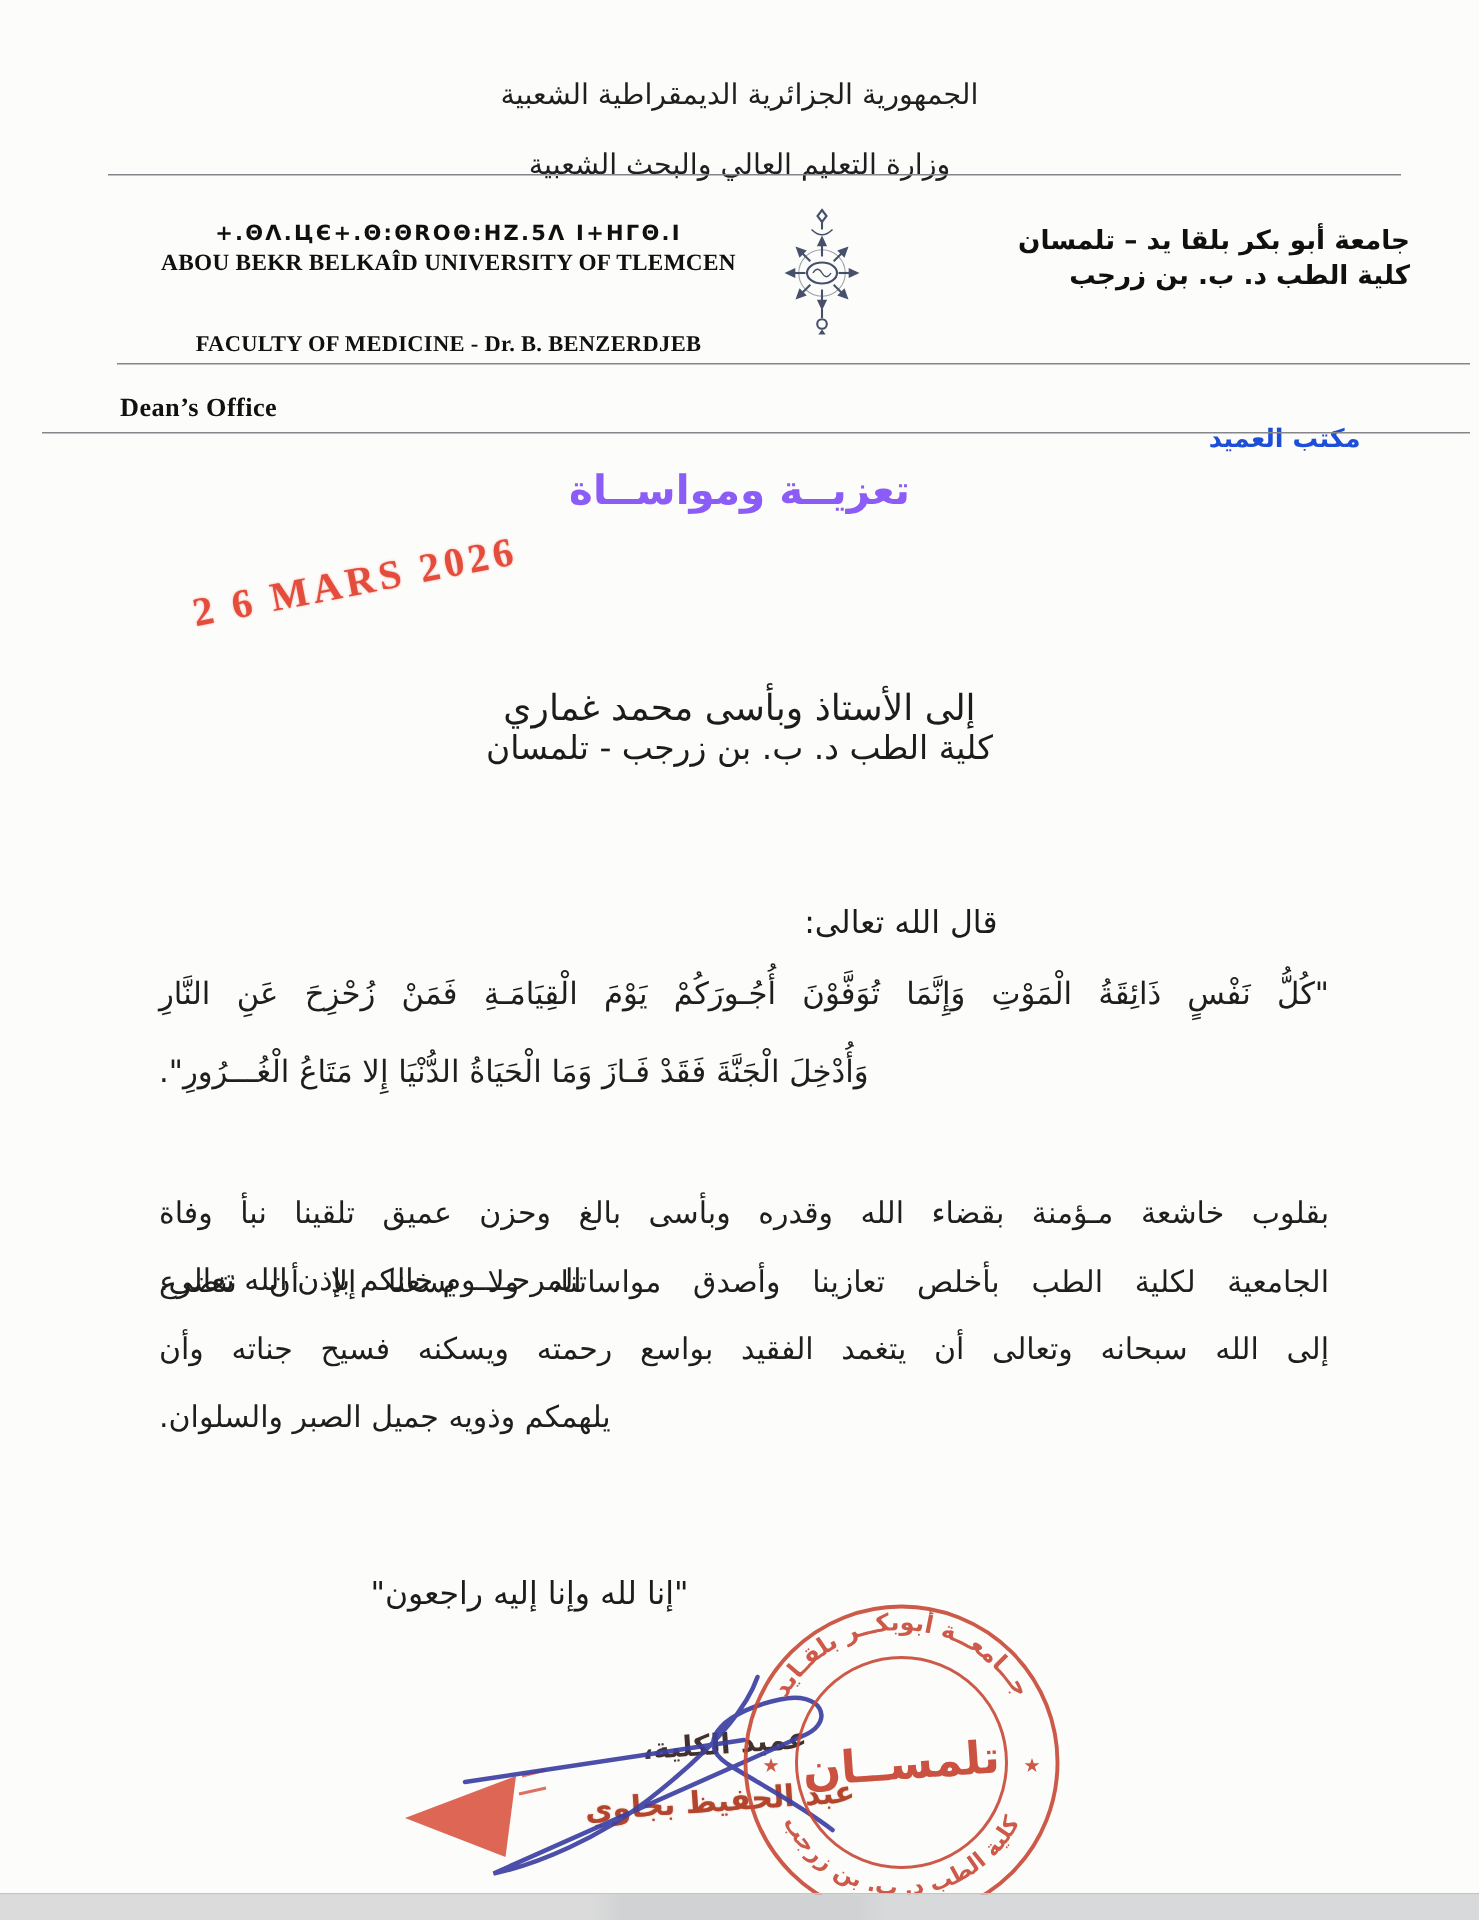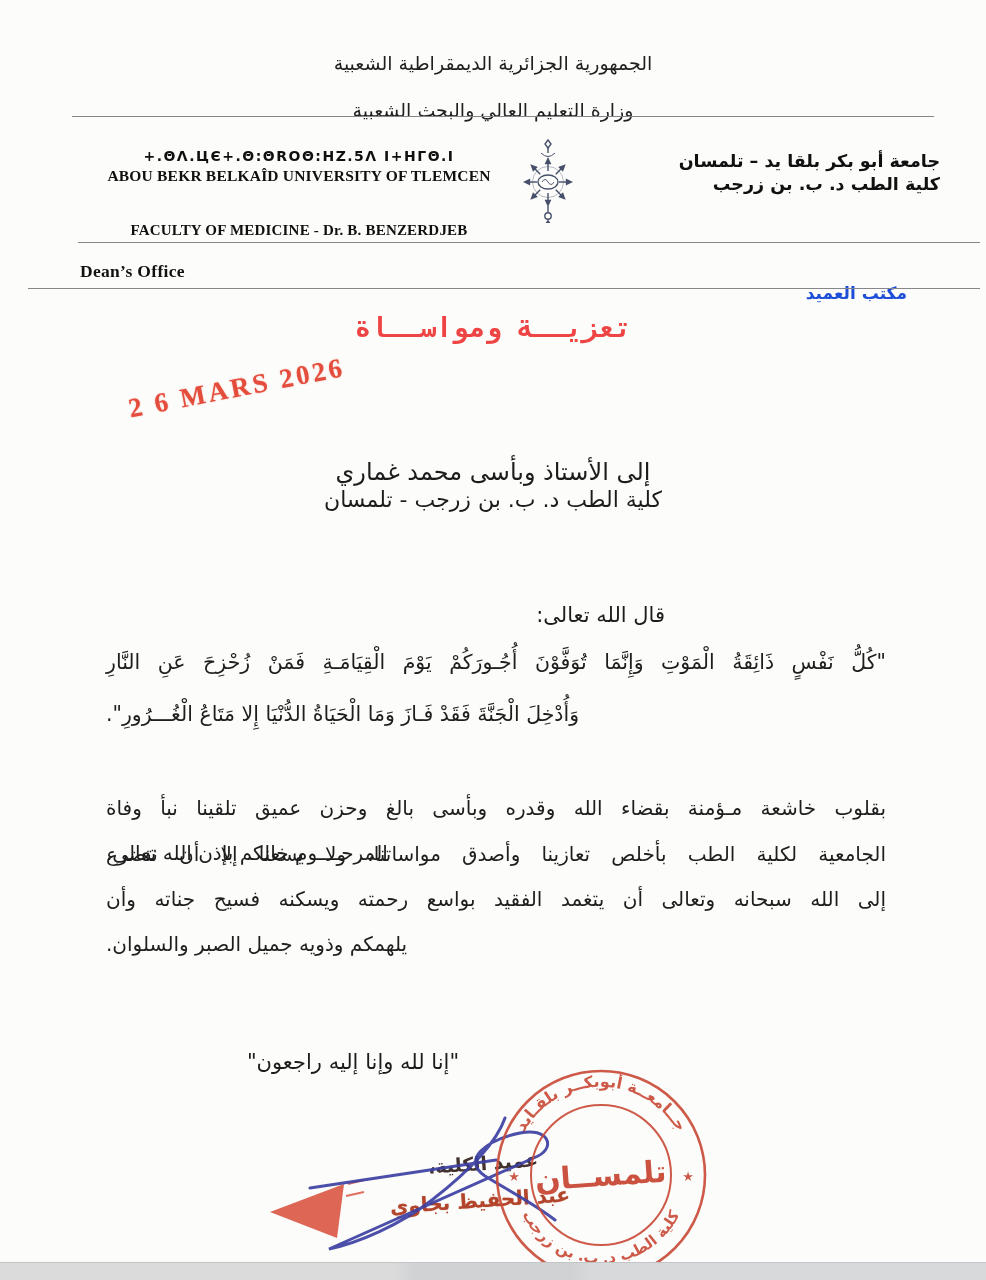--- a/index.html
+++ b/index.html
@@ -19,21 +19,21 @@
   .tif{font-size:14px;letter-spacing:1.5px;font-family:"DejaVu Sans",sans-serif;}
   .en1{font-size:15.5px;letter-spacing:.2px;}
   .en2{font-size:15px;letter-spacing:.2px;margin-top:36px;}
   .lh-right{top:150px;left:648px;width:292px;text-align:right;font-weight:bold;
             font-size:17.5px;line-height:23px;color:#101010;}
   
   .office-ar{top:244px;right:79px;font-size:17px;font-weight:bold;color:#1d4ed8;margin-top:39px;}
   .office-en{top:261px;left:80px;font-size:17.5px;font-weight:bold;color:#111;
              font-family:"Liberation Serif",serif;letter-spacing:.3px;}
   
-  .title{top:312px;left:0;right:0;text-align:center;font-size:27px;font-weight:bold;color:#ef4444;font-family:Liberation Mono, monospace;}
+  .title{top:312px;left:0;right:0;text-align:center;font-size:27px;font-weight:bold;color:#8b5cf6;}
   
   .datestamp{
     top:394px;left:126px;transform:rotate(-11deg);transform-origin:left top;
     color:#e23a28;font-family:"Liberation Serif",serif;font-weight:bold;
     font-size:27px;letter-spacing:3px;opacity:.9;
     text-shadow:0 0 1.5px rgba(226,58,40,.55);white-space:nowrap;
   }
   
   .addr1{top:458px;left:0;right:0;text-align:center;font-size:24px;color:#1c1c1c;}
   .addr2{top:487px;left:0;right:0;text-align:center;font-size:22px;color:#1c1c1c;}

